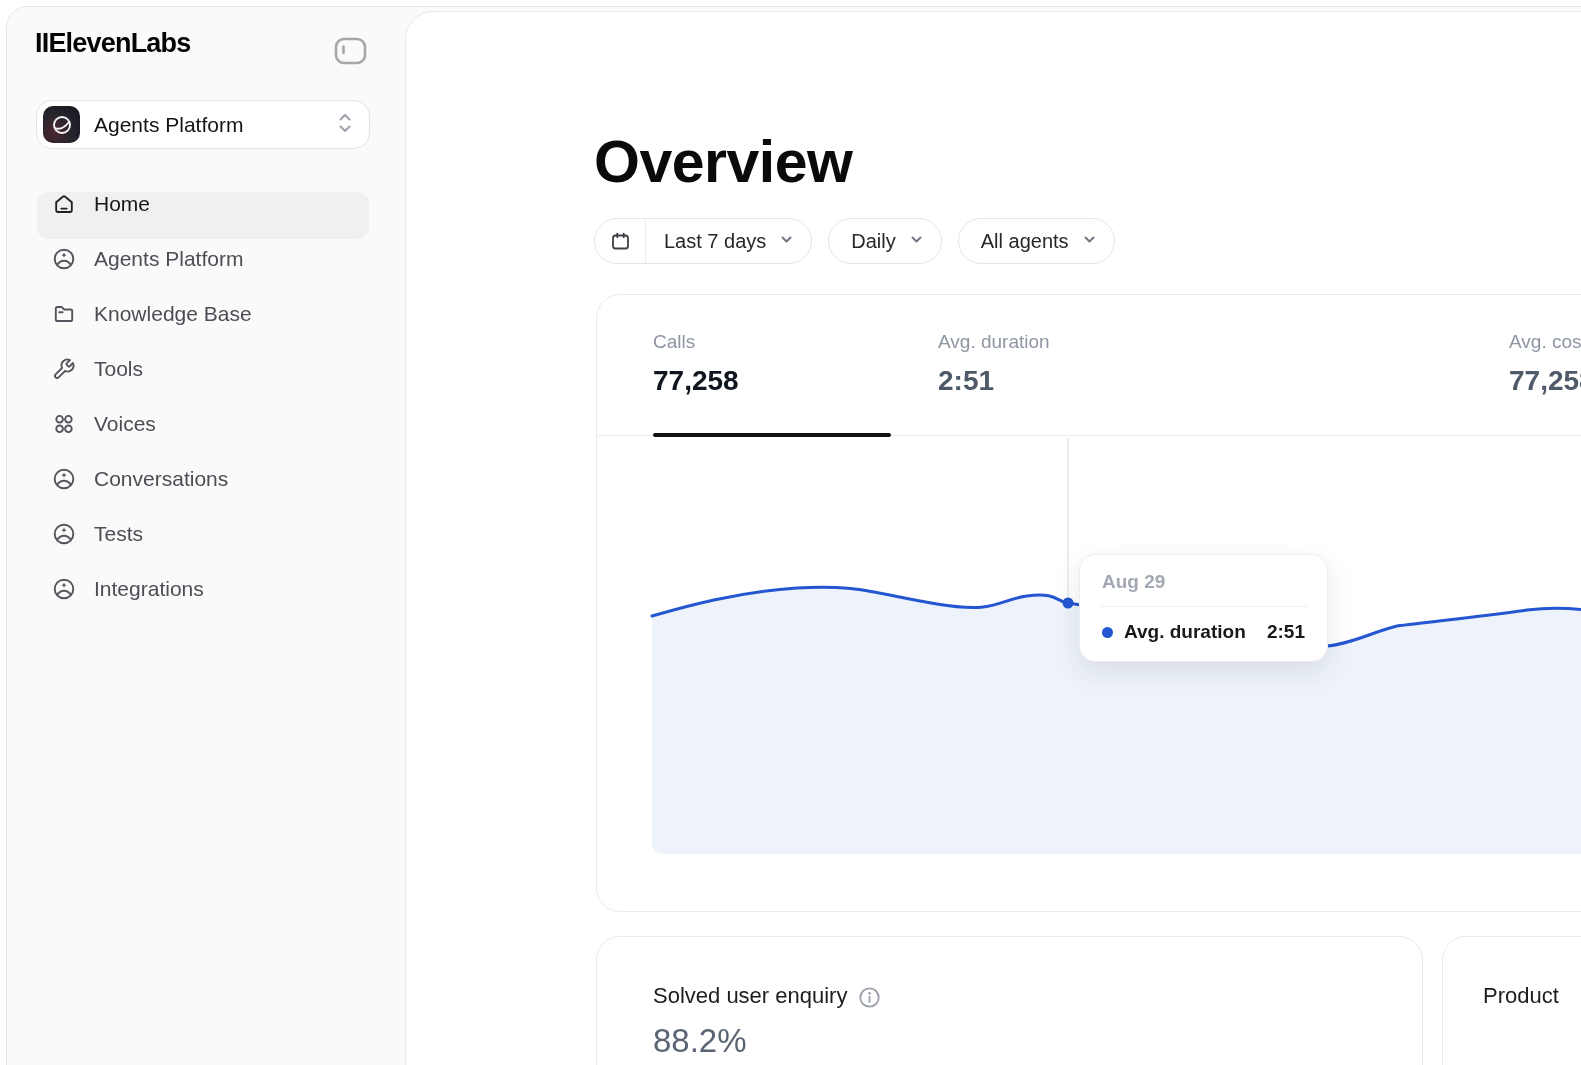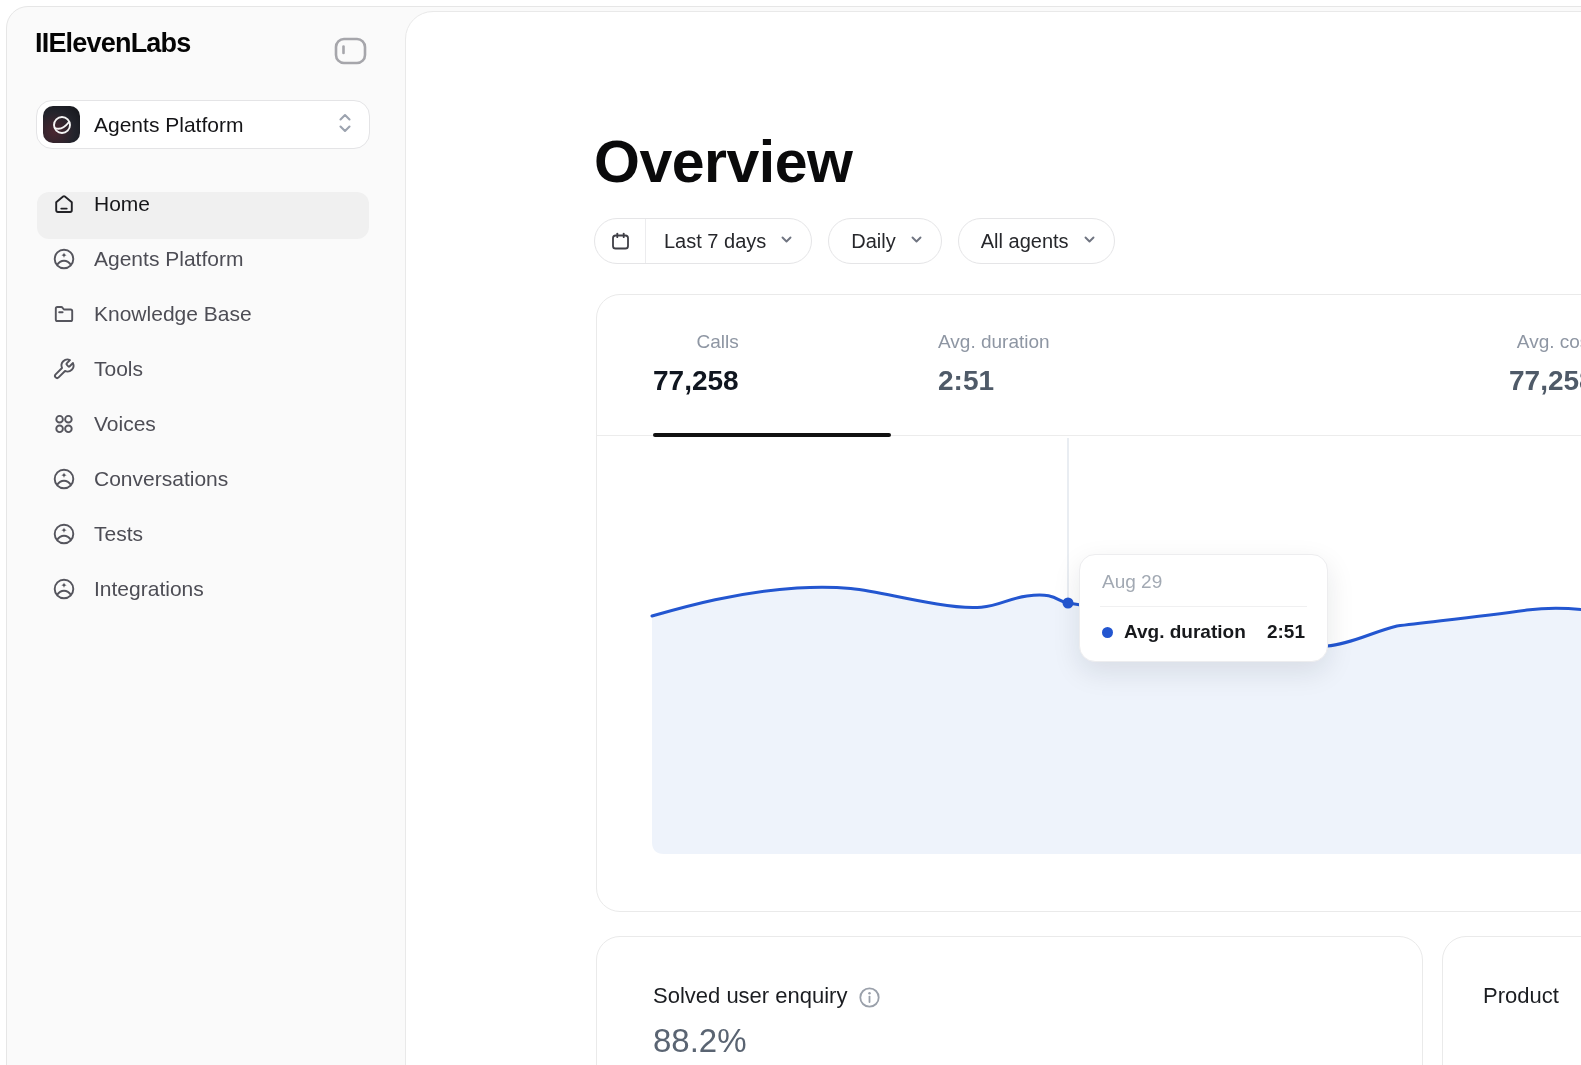--- a/index.html
+++ b/index.html
@@ -55,33 +55,33 @@
   }
   .pill .icon-box{width:51px;align-self:stretch;display:flex;align-items:center;justify-content:center;border-right:1px solid #ececee;color:#3f3f46;}
   .pill .pill-label{padding:0 12px 0 18px;}
   .pill .chev{margin-right:16px;color:#6f7480;}
   
   .chart-card{
     position:absolute;left:190px;top:282px;width:1010px;height:618px;
     background:#fff;border:1px solid #eaeaea;border-radius:24px;
   }
   .stat-col{position:absolute;top:36px;display:flex;flex-direction:column;gap:12px;cursor:pointer;}
-  .stat-label{font-size:19px;color:#8e96a3;text-align:right;}
+  .stat-label{font-size:19px;color:#8e96a3;}
   .stat-value{font-size:28px;font-weight:600;color:#4f5a68;display:flex;align-items:baseline;gap:9px;}
   .stat-col.active .stat-value{color:#101620;}
   .stat-suffix{font-size:17px;font-weight:400;color:#9ca5b1;}
   .stats-divider{position:absolute;left:0;right:0;top:140px;height:1px;background:#ececec;}
   .stat-indicator{position:absolute;left:56px;top:138px;width:238px;height:3.5px;background:#111;border-radius:2px;}
   .chart-area{position:absolute;left:0;top:143px;width:1009px;height:417px;overflow:hidden;border-bottom-left-radius:22px;}
   .tooltip{
     position:absolute;left:482px;top:259px;width:249px;background:#fff;
     border:1px solid #ededef;border-radius:16px;
     box-shadow:0 10px 28px rgba(20,25,40,0.10);padding:16px 22px 18px 22px;
   }
-  .tooltip-date{font-size:19px;color:#a2a9b3;}
+  .tooltip-date{font-size:19px;color:#a2a9b3;font-weight:bold;}
   .tooltip-divider{height:1px;background:#f0f0f1;margin:13px -2px 14px -2px;}
   .tooltip-row{display:flex;align-items:center;font-size:19px;}
   .tooltip-dot{width:11px;height:11px;border-radius:50%;background:#2356d0;flex:0 0 auto;}
   .tooltip-series{margin-left:11px;font-weight:600;color:#17191c;}
   .tooltip-value{margin-left:auto;font-weight:600;color:#17191c;}
   
   .metric-card{
     position:absolute;top:924px;height:260px;background:#fff;
     border:1px solid #eaeaea;border-radius:24px;
   }

